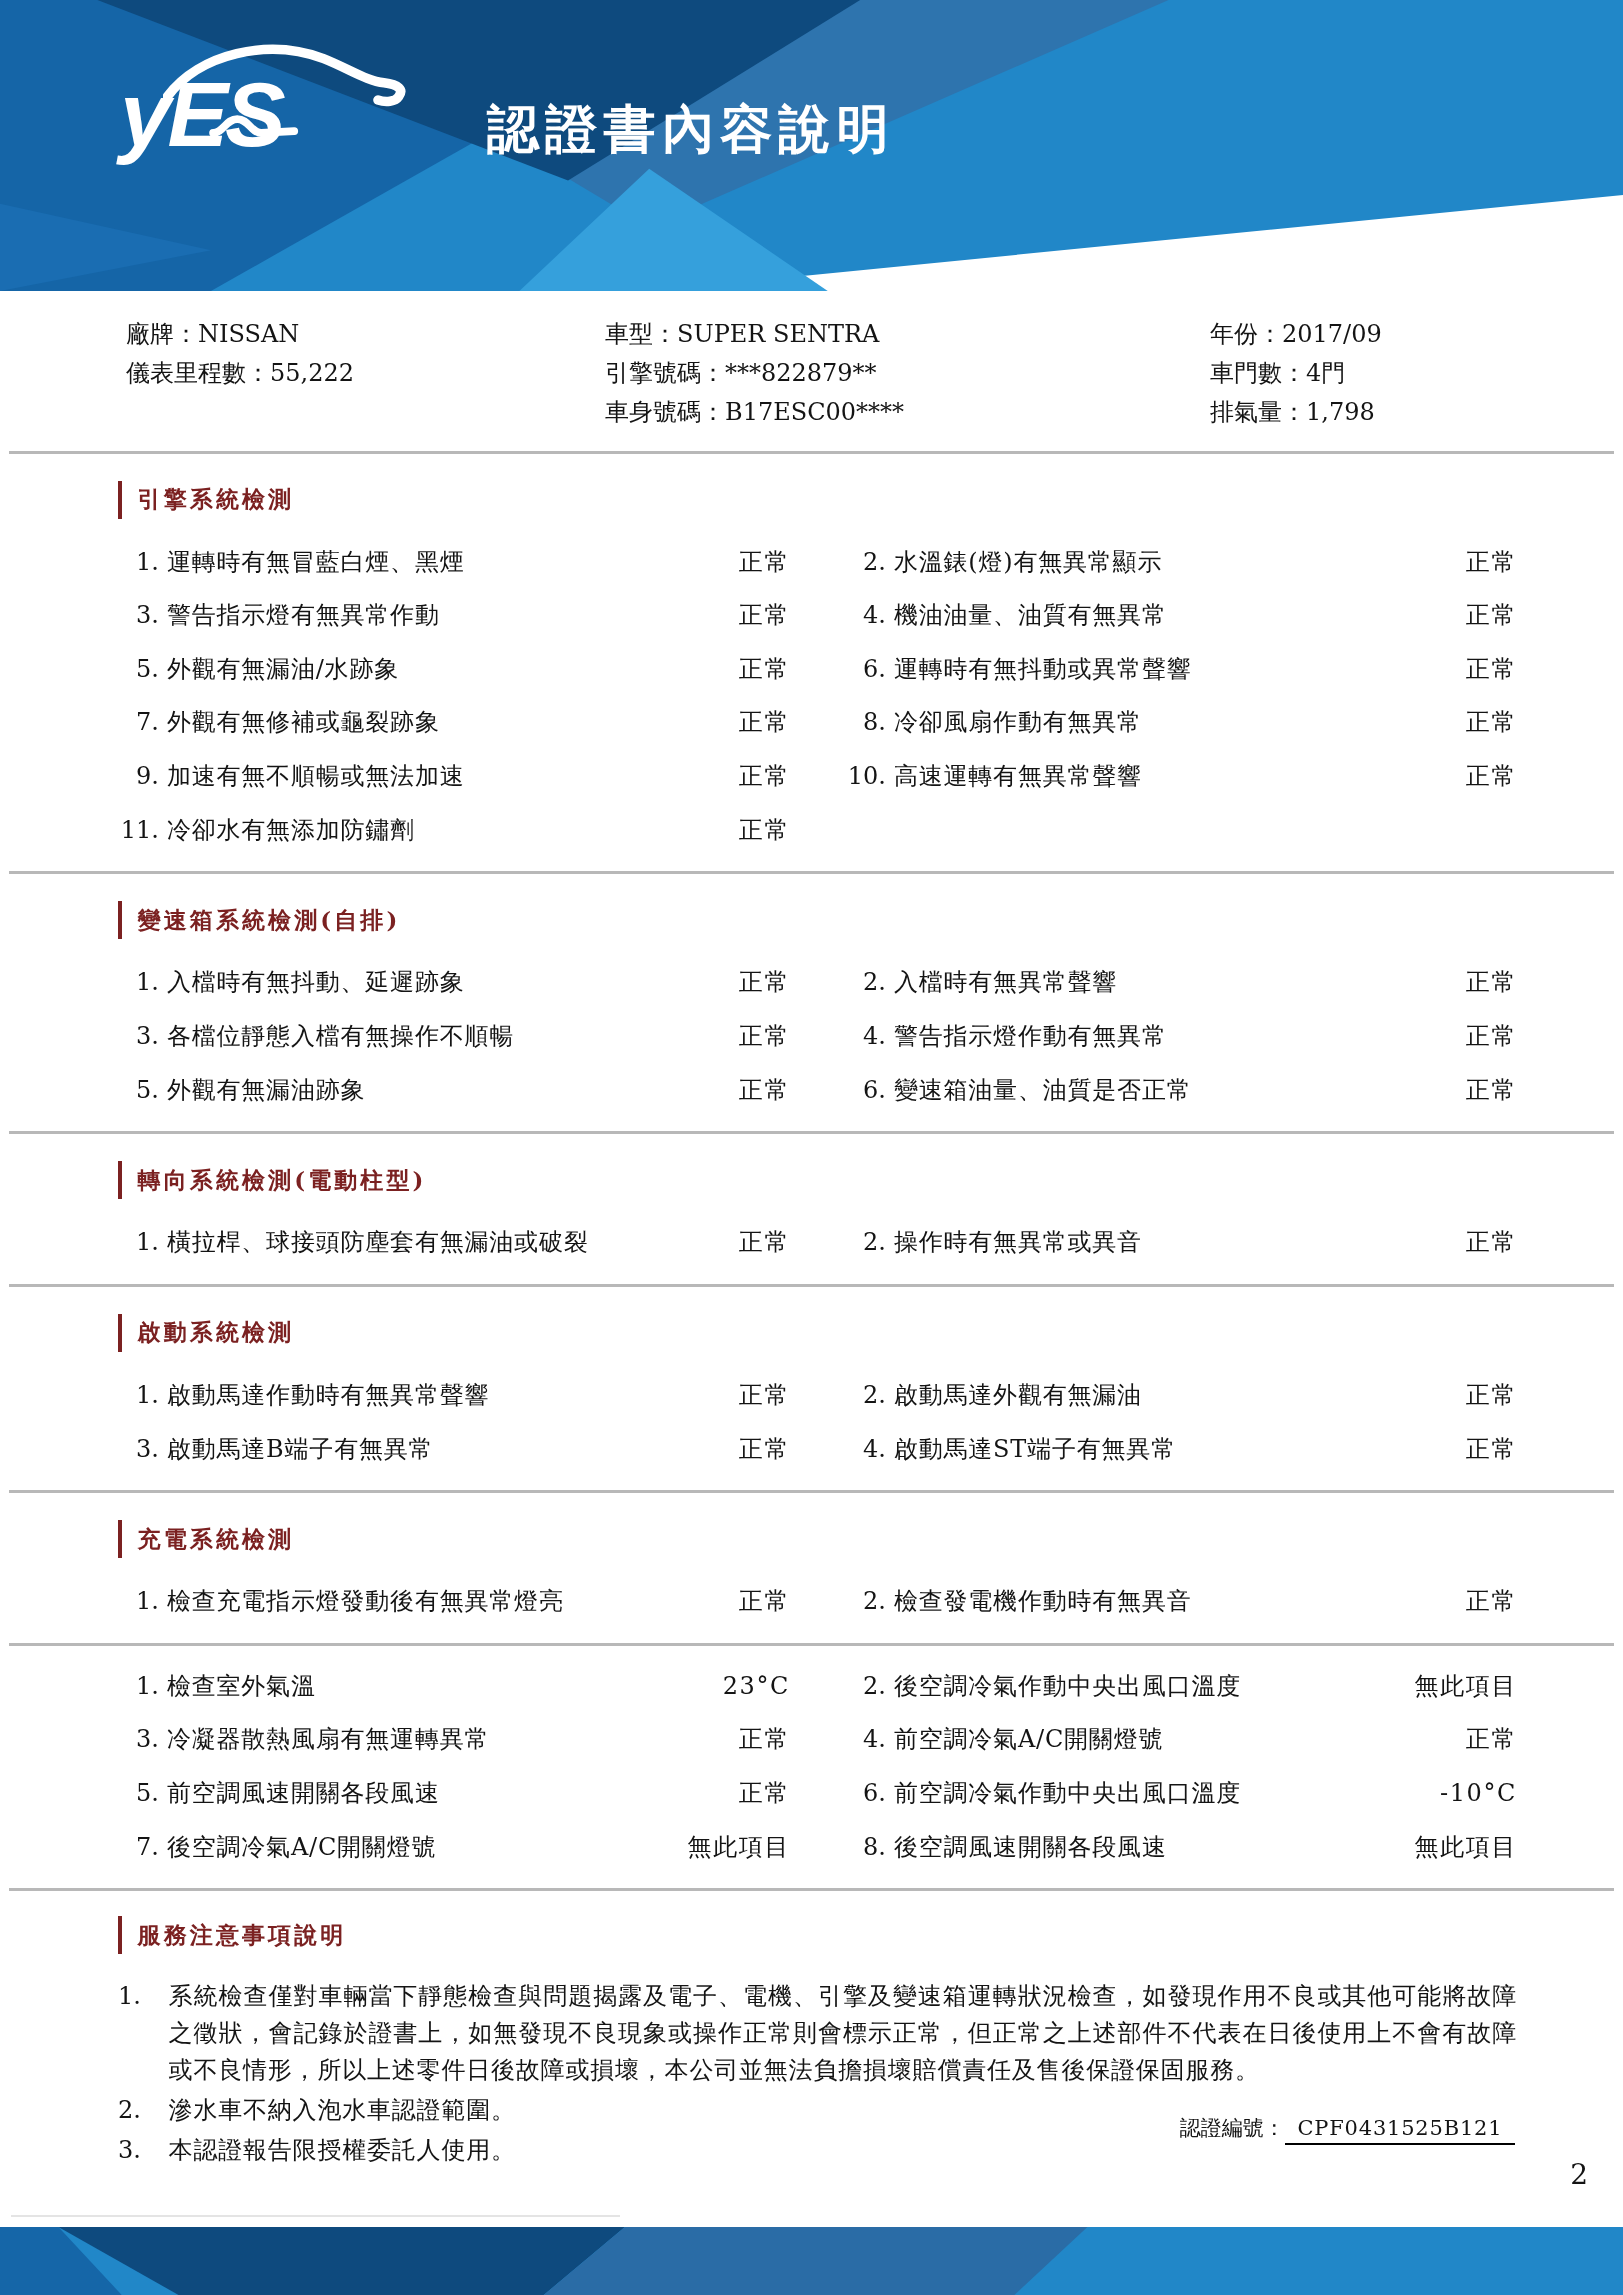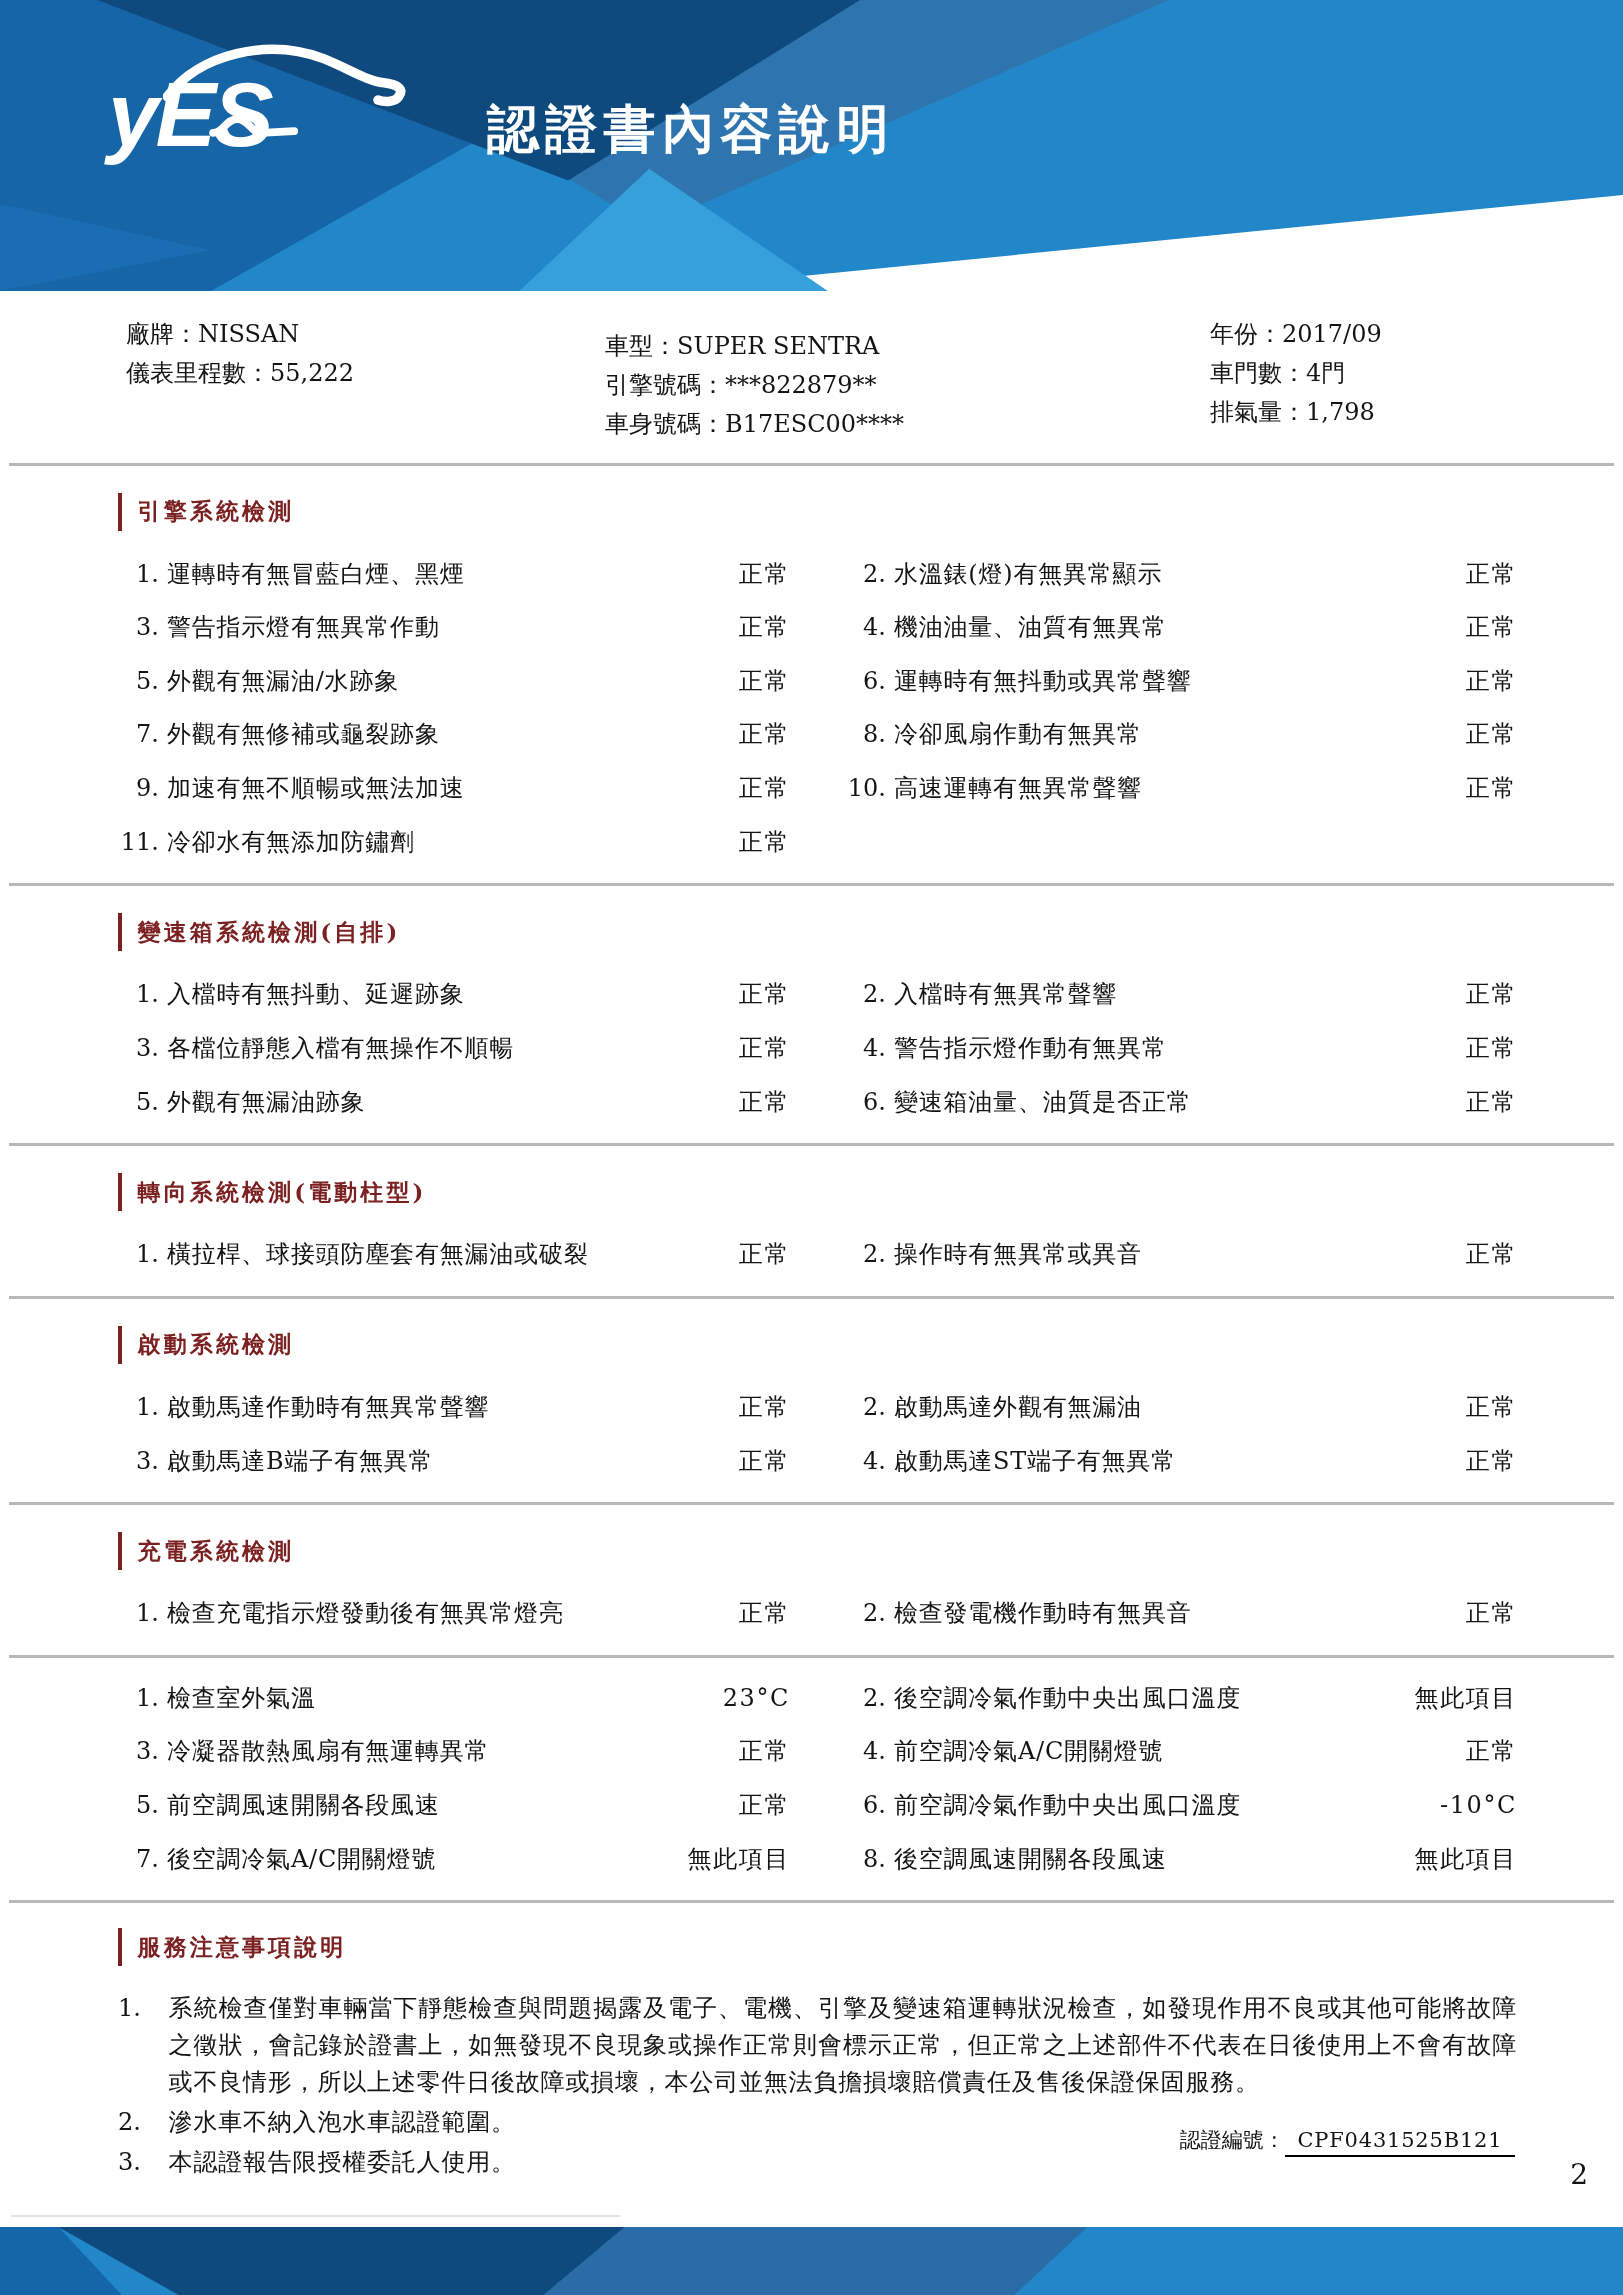--- a/index.html
+++ b/index.html
@@ -10,31 +10,31 @@
   .hero{position:relative;width:100%;height:291px;background:#ffffff;overflow:hidden;}
   .shape{position:absolute;inset:0;}
   .s-bright{background:#2187c8;clip-path:polygon(0 0,100% 0,100% 67%,40% 100%,0 100%);}
   .s-medium{background:#1565a7;clip-path:polygon(0 0,12% 0,32% 40%,13% 100%,0 100%);}
   .s-steel {background:#2e74ae;clip-path:polygon(50% 0,72% 0,40% 78%,34% 58%);}
   .s-navy  {background:#0e4a7e;clip-path:polygon(6% 0,53% 0,35% 62%);}
   .s-light {background:#35a0dc;clip-path:polygon(32% 100%,40% 58%,51% 100%);}
   .s-deep  {background:#1a6db2;clip-path:polygon(0 70%,13% 86%,0 100%);}
 
   .brand{position:absolute;left:108px;top:31px;height:149px;}
-  .logo-text{position:absolute;left:0;top:38px;font-family:"Liberation Sans","DejaVu Sans",sans-serif;
+  .logo-text{position:absolute;left:12px;top:38px;font-family:"Liberation Sans","DejaVu Sans",sans-serif;
              font-style:italic;font-weight:bold;font-size:91px;line-height:1;color:#ffffff;letter-spacing:-3.1px;}
   .car-svg{position:absolute;left:55px;top:-1.6px;}
   .hero-title{position:absolute;left:379px;top:29px;font-family:"Liberation Sans","DejaVu Sans",sans-serif;
               font-weight:bold;font-size:52px;color:#ffffff;letter-spacing:6.3px;white-space:nowrap;}
 
   
   .vinfo{display:flex;padding:23.6px 106px 19px 118px;}
   .vcol{display:flex;flex-direction:column;}
   .vcol:nth-child(1){width:479px;margin-left:8px;}
-  .vcol:nth-child(2){width:605px;margin-top:12px;}
+  .vcol:nth-child(2){width:605px;}
   .vcol:nth-child(3){flex:1;}
   .vrow{font-size:24px;line-height:39px;white-space:nowrap;}
 
   .divider{height:3.1px;background:#b8b8b8;margin:0 9.4px;}
 
   
   .check-section{padding:27px 106px 27px 118px;}
   .sec-title{display:flex;align-items:center;margin:0 0 30px 0;font-size:23px;font-weight:600;
              color:#7b2121;letter-spacing:3.1px;}
   .sec-title .bar{width:3.9px;height:38px;background:#7b2121;margin-right:15.7px;flex:0 0 auto;}

